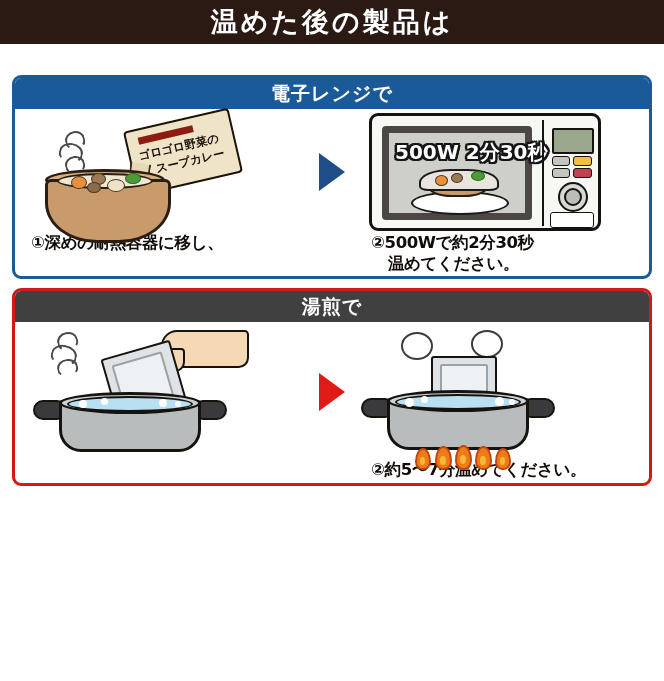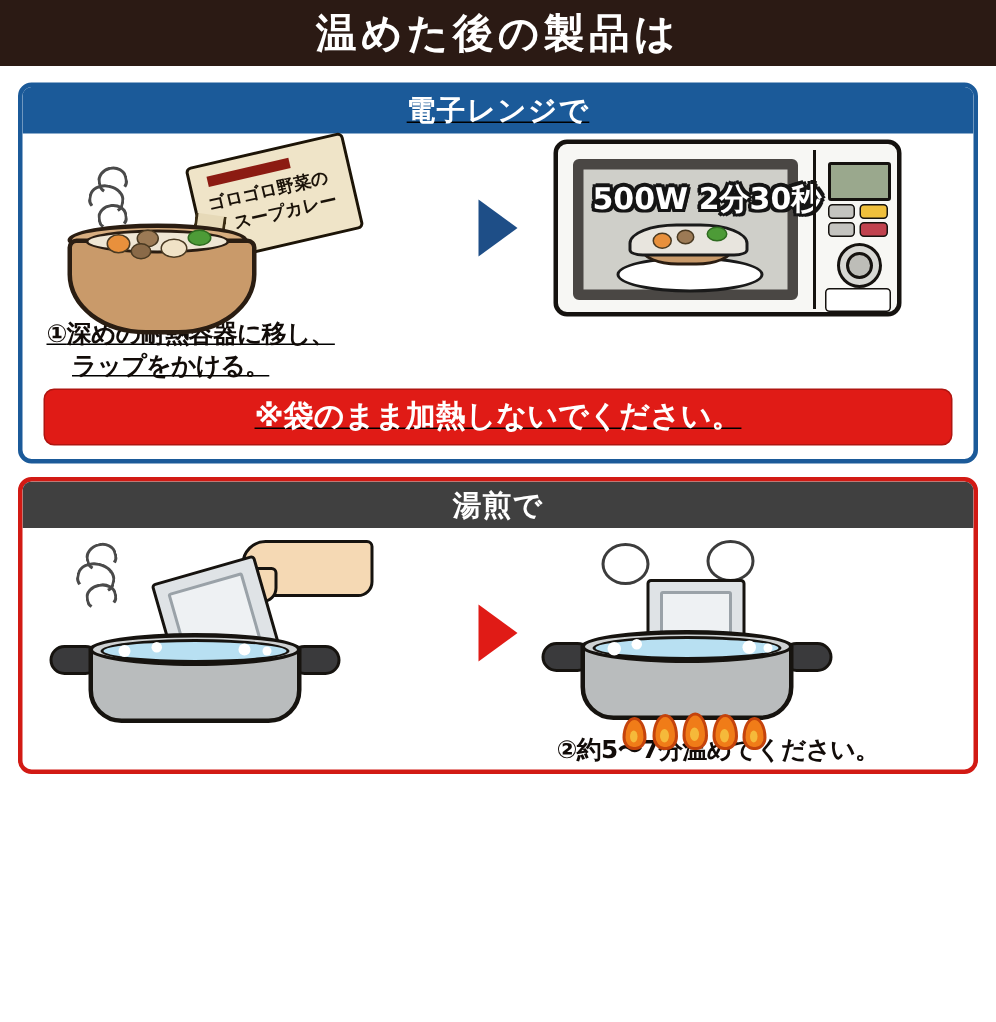--- a/index.html
+++ b/index.html
@@ -42,21 +42,21 @@
   .warn-note .l2 { display: block; }
 
   
   .panel {
     margin: 0 12px;
     border-radius: 9px;
     overflow: hidden;
     background: #ffffff;
     box-sizing: border-box;
   }
-  .panel.blue  { border: 3px solid #1b5a99; margin-top: 0; text-decoration: underline; }
+  .panel.blue  { border: 3px solid #1b5a99; margin-top: 20px; }
   .panel.red   { border: 3px solid #d21a14; margin-top: 9px; }
 
   .panel-head {
     height: 31px;
     display: flex;
     align-items: center;
     justify-content: center;
   }
   .panel.blue .panel-head { background: #1b5a99; }
   .panel.red  .panel-head { background: #404040; }
@@ -348,21 +348,20 @@
             <div class="ill veg" style="left:26px;top:7px;width:14px;height:11px;background:#e8903c;"></div>
             <div class="ill veg" style="left:46px;top:4px;width:13px;height:10px;background:#9c7a55;"></div>
             <div class="ill veg" style="left:42px;top:13px;width:12px;height:9px;background:#8a6a48;"></div>
             <div class="ill veg" style="left:62px;top:10px;width:16px;height:11px;background:#f0e2c6;"></div>
             <div class="ill veg" style="left:80px;top:4px;width:14px;height:9px;background:#4d9b37;border-color:#2f6b20;"></div>
           </div>
         </div>
 
         <div class="caption">
           <span>①</span><span>深めの耐熱容器に移し、</span>
-          <span class="l2">ラップをかける。</span>
         </div>
       </div>
 
       <div class="arrow-cell">
         <div class="arrow blue"></div>
       </div>
 
       <div class="step">
         <div class="art">
           <div class="ill mw-body" style="left:14px;top:0;">
@@ -387,28 +386,27 @@
             <div class="ill mw-btn" style="left:201px;top:40px;width:17px;height:8px;background:#f0c03c;"></div>
             <div class="ill mw-btn" style="left:180px;top:52px;width:16px;height:8px;background:#c4c4c0;"></div>
             <div class="ill mw-btn" style="left:201px;top:52px;width:17px;height:8px;background:#c0424e;"></div>
             <div class="ill mw-dial" style="left:186px;top:66px;width:26px;height:26px;">
               <div class="ill mw-dial-inner" style="left:4px;top:4px;width:14px;height:14px;"></div>
             </div>
             <div class="ill mw-btn" style="left:178px;top:96px;width:42px;height:14px;background:#ffffff;"></div>
           </div>
         </div>
 
+        <div class="caption">
+          <span>②</span><span>500Wで約2分30秒</span>
+          <span class="l2">温めてください。</span>
+        </div>
       </div>
     </div>
 
-    <div class="caution-wrap">
-      <div class="caution">
-        <span class="caution-text">※袋のまま加熱しないでください。</span>
-      </div>
-    </div>
 
   </div>
 </div>
 
 <div class="panel red">
   <div class="panel-head">
     <span class="head-text">湯煎で</span>
   </div>
   <div class="panel-body">
 

